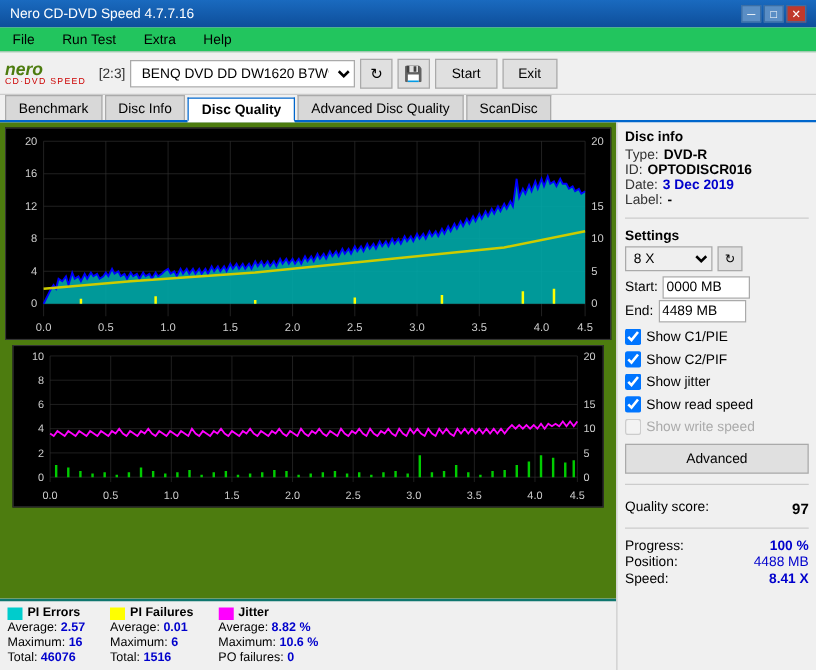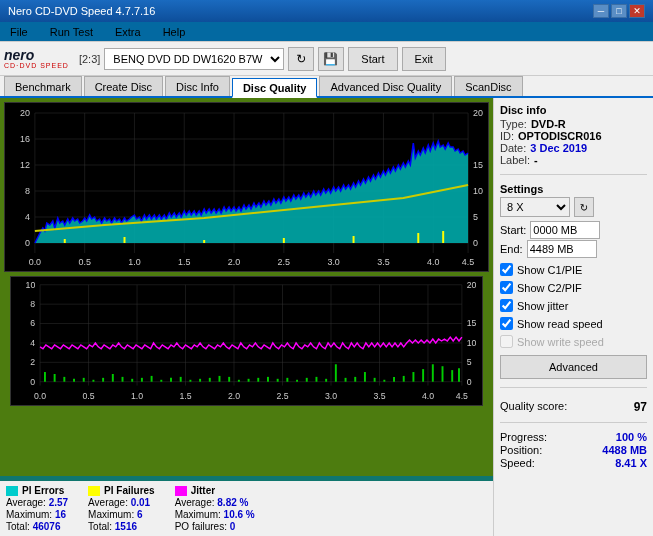--- a/index.html
+++ b/index.html
@@ -22,21 +22,21 @@
       border: 1px solid #3a6ea5;
       color: white;
       font-size: 9px;
       display: flex; align-items: center; justify-content: center;
       cursor: pointer;
     }
     .title-btn.close { background: #c0392b; }
 
     
     .menu-bar {
-      background: #0369a1;
+      background: #22c55e;
       height: 20px;
       display: flex;
       align-items: center;
       padding: 0 4px;
       border-bottom: 1px solid #ccc;
       gap: 10px;
     }
     .menu-item { font-size: 11px; padding: 2px 6px; cursor: pointer; }
 
     
@@ -48,21 +48,21 @@
       padding: 2px 4px;
       border-bottom: 1px solid #ccc;
       gap: 4px;
     }
     .nero-logo {
       display: flex;
       flex-direction: column;
       margin-right: 6px;
       line-height: 1;
     }
-    .nero-logo .nero-text { font-size: 14px; font-weight: bold; color: #0f172a; font-style: italic; }
+    .nero-logo .nero-text { font-size: 14px; font-weight: bold; color: #4d7c0f; font-style: italic; }
     .nero-logo .sub-text { font-size: 7px; color: #cc0000; letter-spacing: 1px; }
 
     .drive-select {
       display: flex;
       align-items: center;
       gap: 4px;
     }
     .drive-combo {
       width: 180px; height: 22px;
       border: 1px solid #aaa;
@@ -145,21 +145,21 @@
       border: 1px solid #333;
     }
 
     
     .legend-area {
       background: #f0f0f0;
       padding: 4px 6px;
       display: flex;
       gap: 20px;
       font-size: 10px;
-      border-top: 5px solid #0f766e;
+      border-top: 2px solid #0f766e;
     }
     .legend-item { display: flex; flex-direction: column; gap: 1px; }
     .legend-header { display: flex; align-items: center; gap: 4px; font-weight: bold; }
     .legend-color { width: 12px; height: 10px; }
     .legend-stat { padding-left: 0px; }
 
     
     .right-panel {
       width: 160px;
       background: #f0f0f0;
@@ -296,21 +296,20 @@
     </select>
   </div>
   <div class="toolbar-icon-btn" title="Refresh">↻</div>
   <div class="toolbar-icon-btn" title="Save">💾</div>
   <button class="toolbar-btn">Start</button>
   <button class="toolbar-btn">Exit</button>
 </div>
 
 <div class="tabs">
   <div class="tab">Benchmark</div>
-  <div class="tab">Create Disc</div>
   <div class="tab">Disc Info</div>
   <div class="tab active">Disc Quality</div>
   <div class="tab">Advanced Disc Quality</div>
   <div class="tab">ScanDisc</div>
 </div>
 
 <div class="main-content">
 
   <div class="chart-container">
     <div class="chart-area">
@@ -660,21 +659,21 @@
 
     <hr class="divider">
 
     <div class="progress-section">
       <div class="progress-row">
         <span>Progress:</span>
         <span style="color:#0000cc;font-weight:bold;">100 %</span>
       </div>
       <div class="progress-row">
         <span>Position:</span>
-        <span style="color:#0000cc;font-weight:bold;margin-left:19px;">4488 MB</span>
+        <span style="color:#0000cc;font-weight:normal;margin-left:19px;">4488 MB</span>
       </div>
       <div class="progress-row">
         <span>Speed:</span>
         <span style="color:#0000cc;font-weight:bold;">8.41 X</span>
       </div>
     </div>
   </div>
 
 </div>
 

